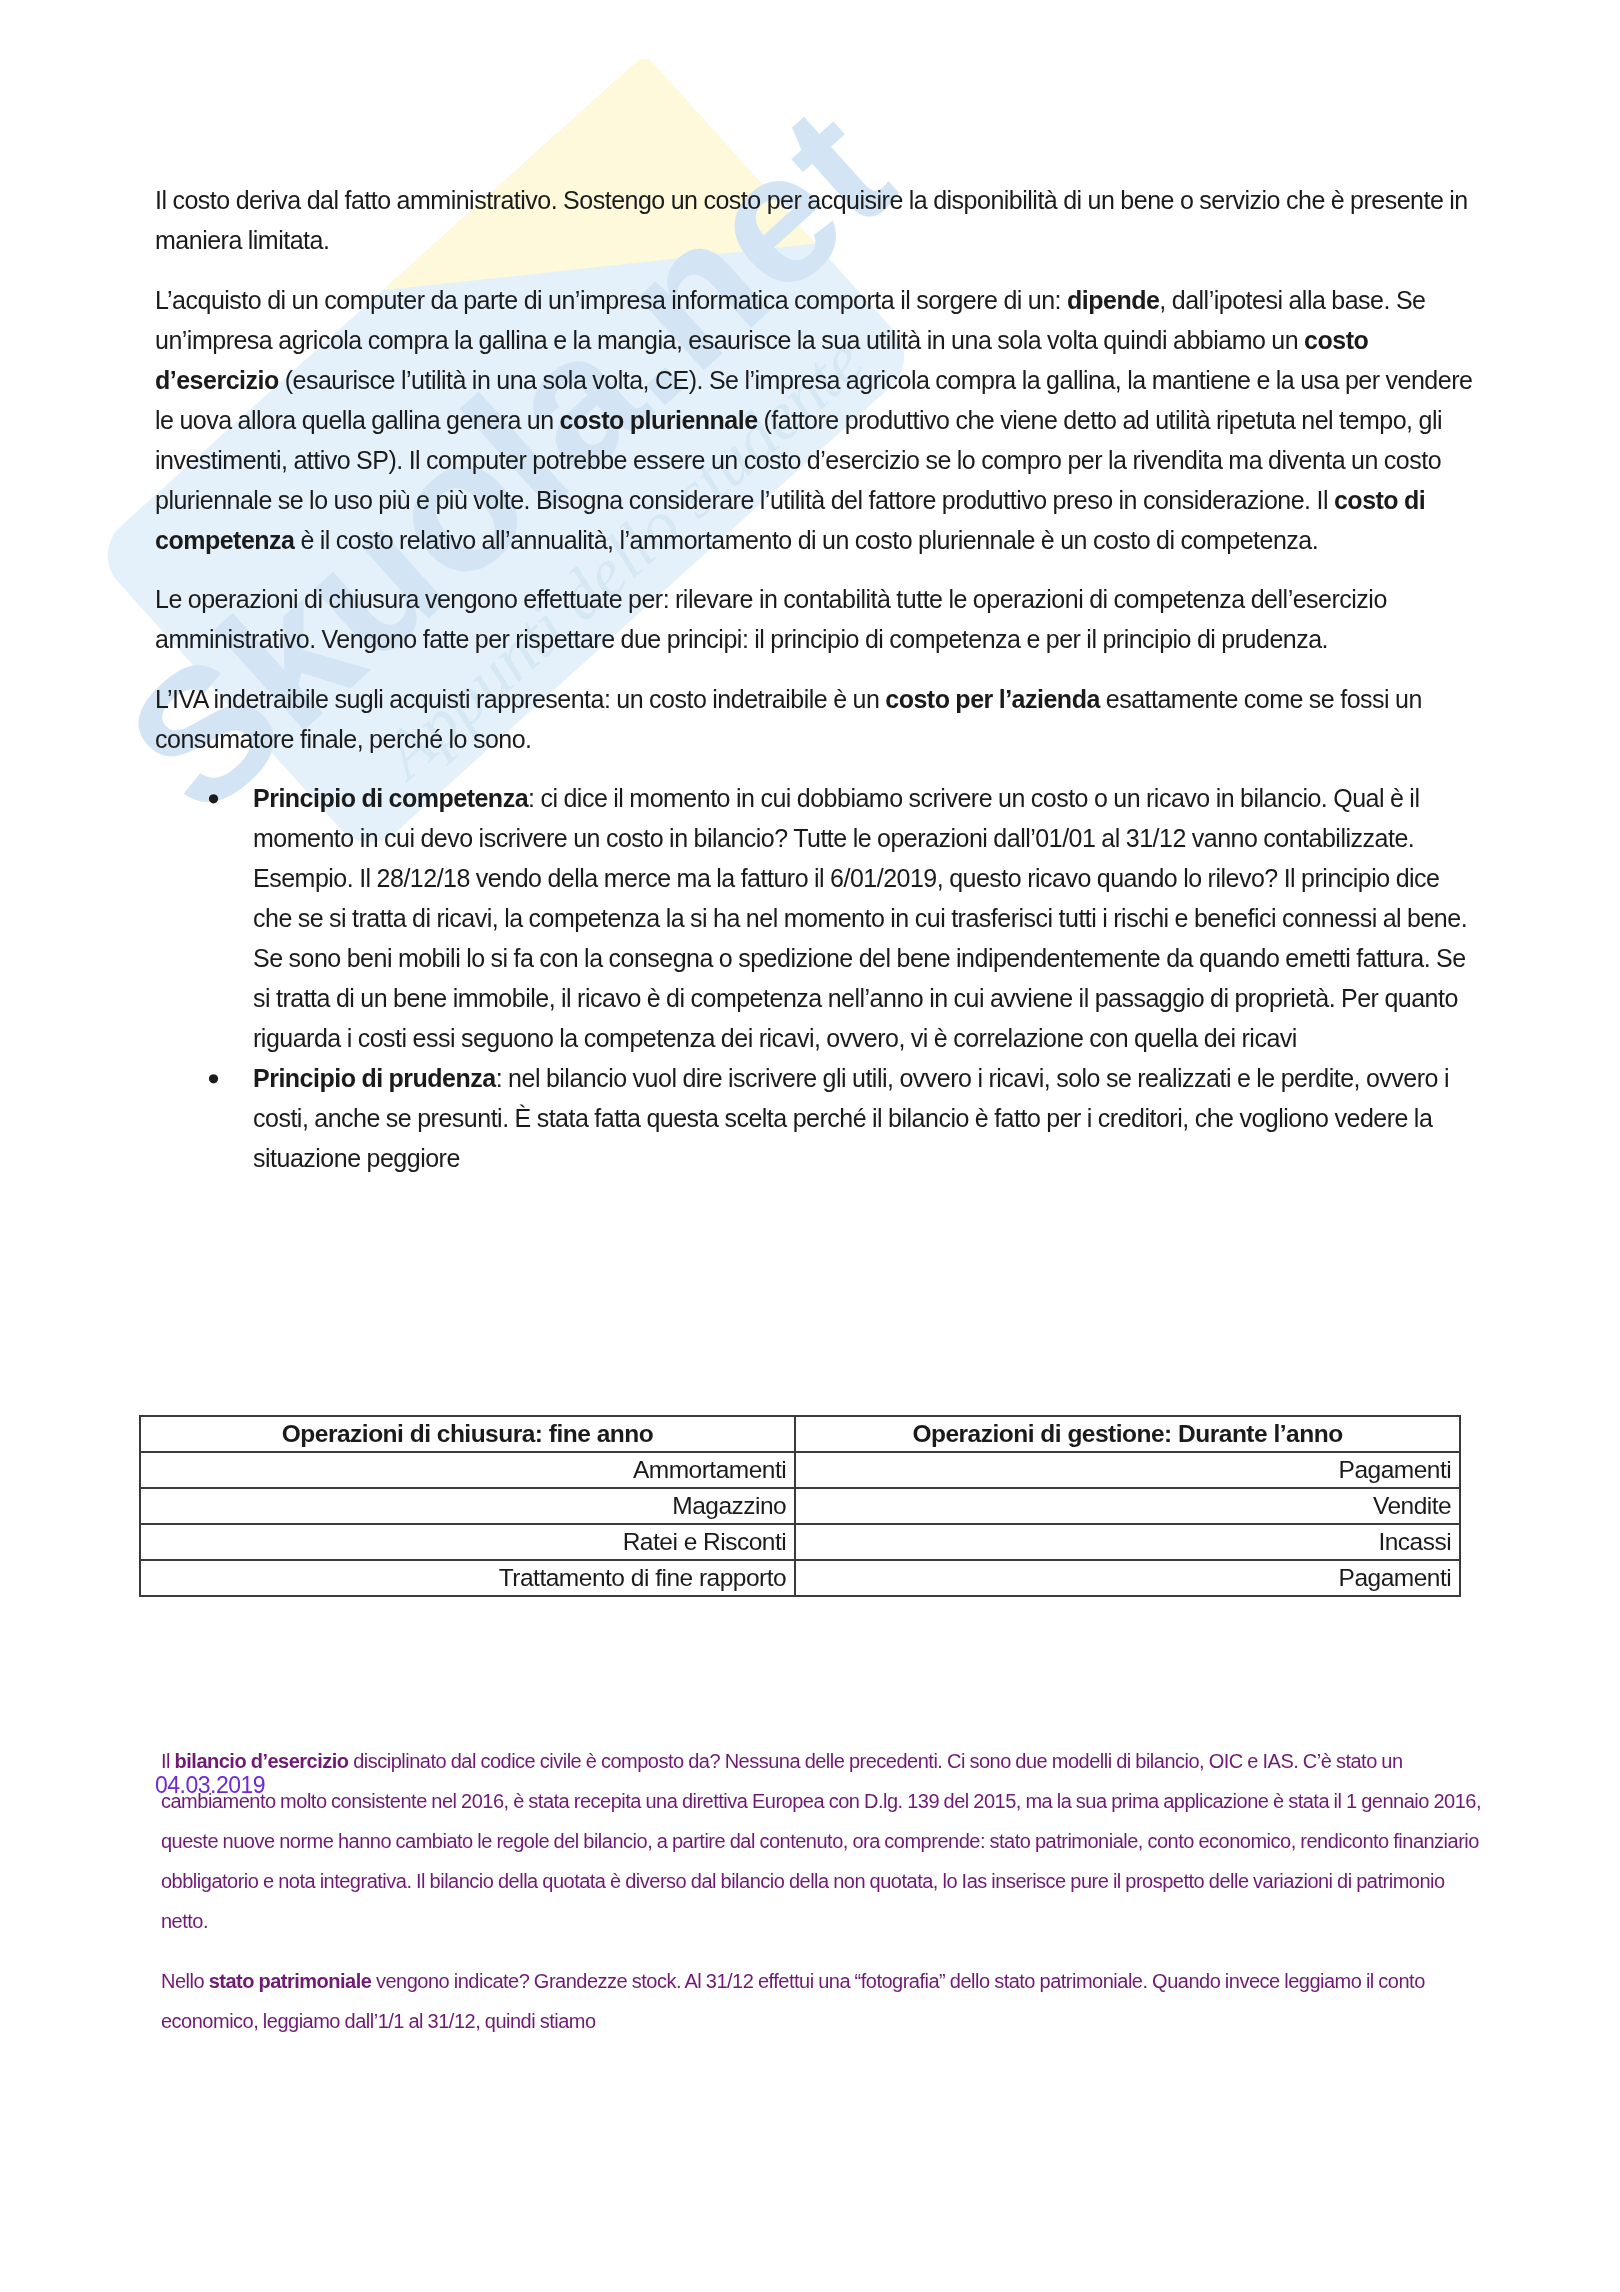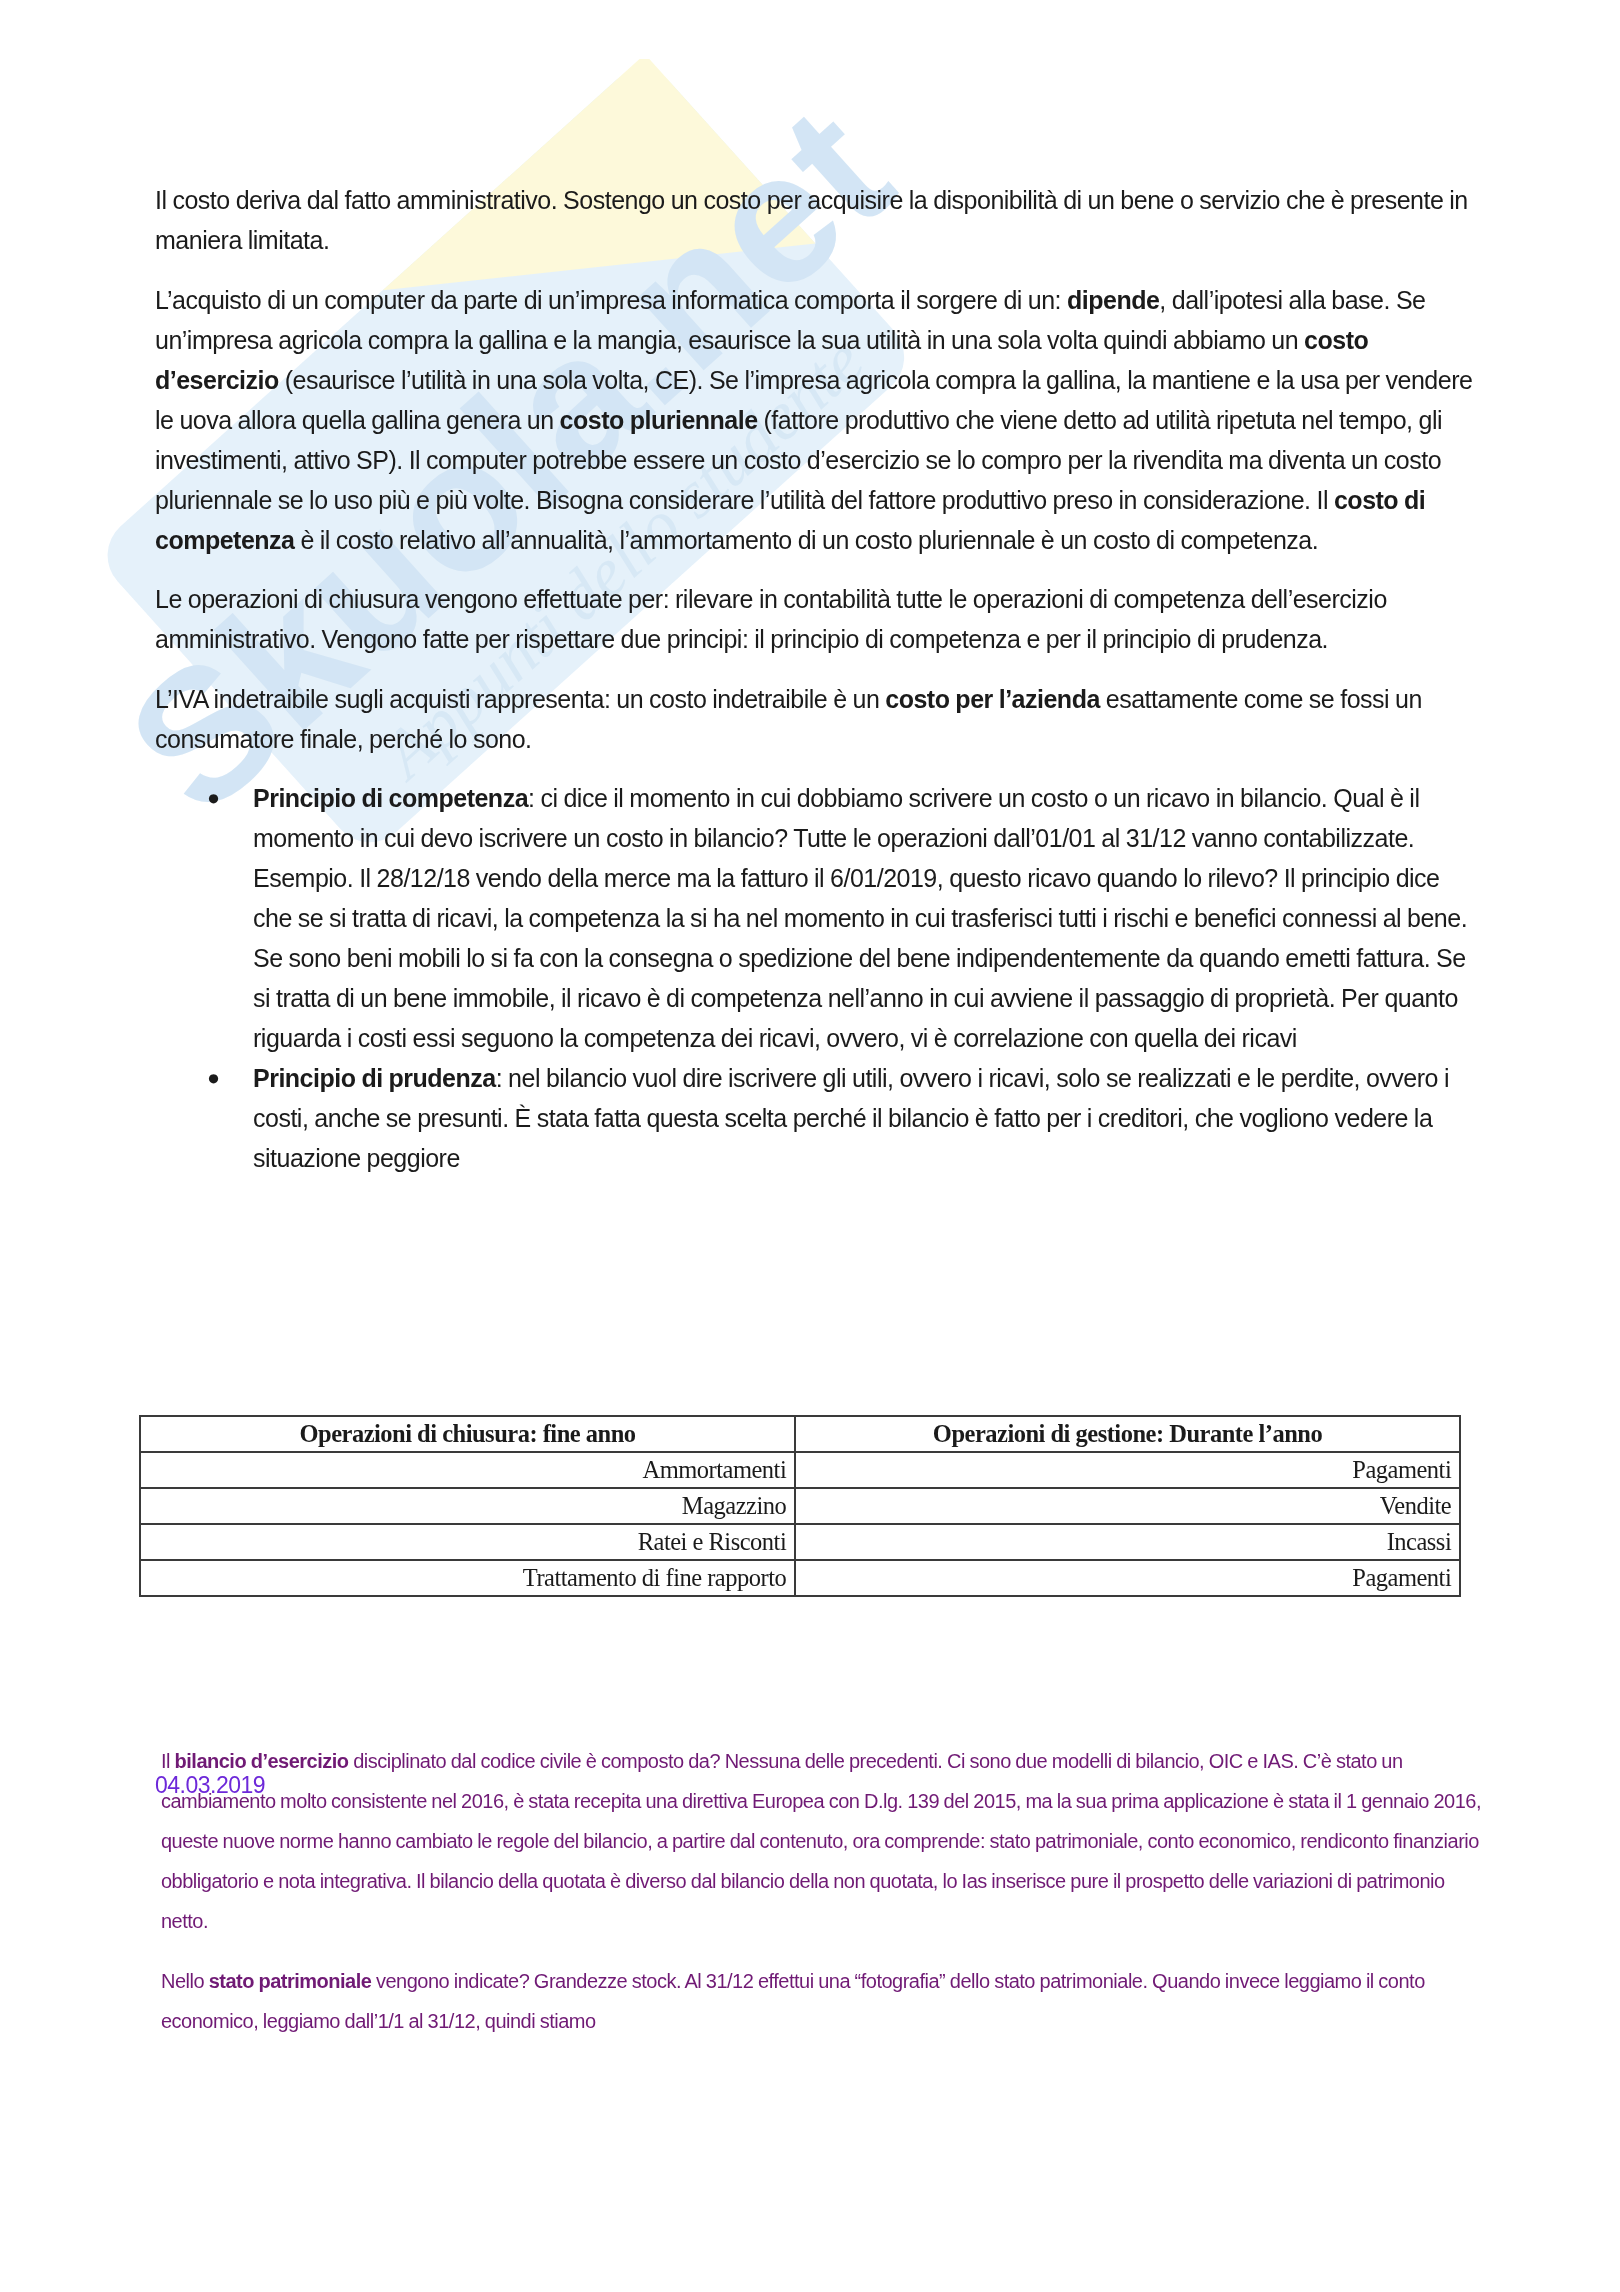--- a/index.html
+++ b/index.html
@@ -11,21 +11,21 @@
     font-family: "Liberation Sans", sans-serif; font-size: 25px; line-height: 40px;
     color: #1b1b1b; letter-spacing: -0.5px; word-spacing: -0.5px;
   }
   .content p { margin: 0 0 19.6px 0; }
   .content b { font-weight: bold; }
   ul.bullets { list-style: none; margin: 0; padding: 0 0 0 98px; }
   ul.bullets li { position: relative; margin: 0; }
   ul.bullets li .dot { position: absolute; left: -46px; top: 0; font-size: 21.6px; }
   table.ops {
     position: absolute; left: 139px; top: 1415px; width: 1322px;
-    border-collapse: collapse; font-family: Liberation Serif, serif;
+    border-collapse: collapse; font-family: Liberation Sans, sans-serif;
     font-size: 24.5px; color: #1b1b1b; letter-spacing: -0.5px;
   }
   table.ops th, table.ops td { border: 2px solid #3a3a3a; height: 34px; padding: 0 7.8px; line-height: 34px; }
   table.ops th { font-weight: bold; text-align: center; }
   table.ops td { text-align: right; margin-left: 37px; }
   table.ops col.c1 { width: 655px; }
   .date-line { position: absolute; left: 155px; top: 1766px; font-family: "Liberation Sans", sans-serif; font-size: 23px; line-height: 39px; color: #6d28d9; letter-spacing: -0.5px; }
   .content2 {
     position: absolute; left: 161px; top: 1741px; width: 1323px;
     font-family: "Liberation Sans", sans-serif; font-size: 20px; line-height: 40px;

